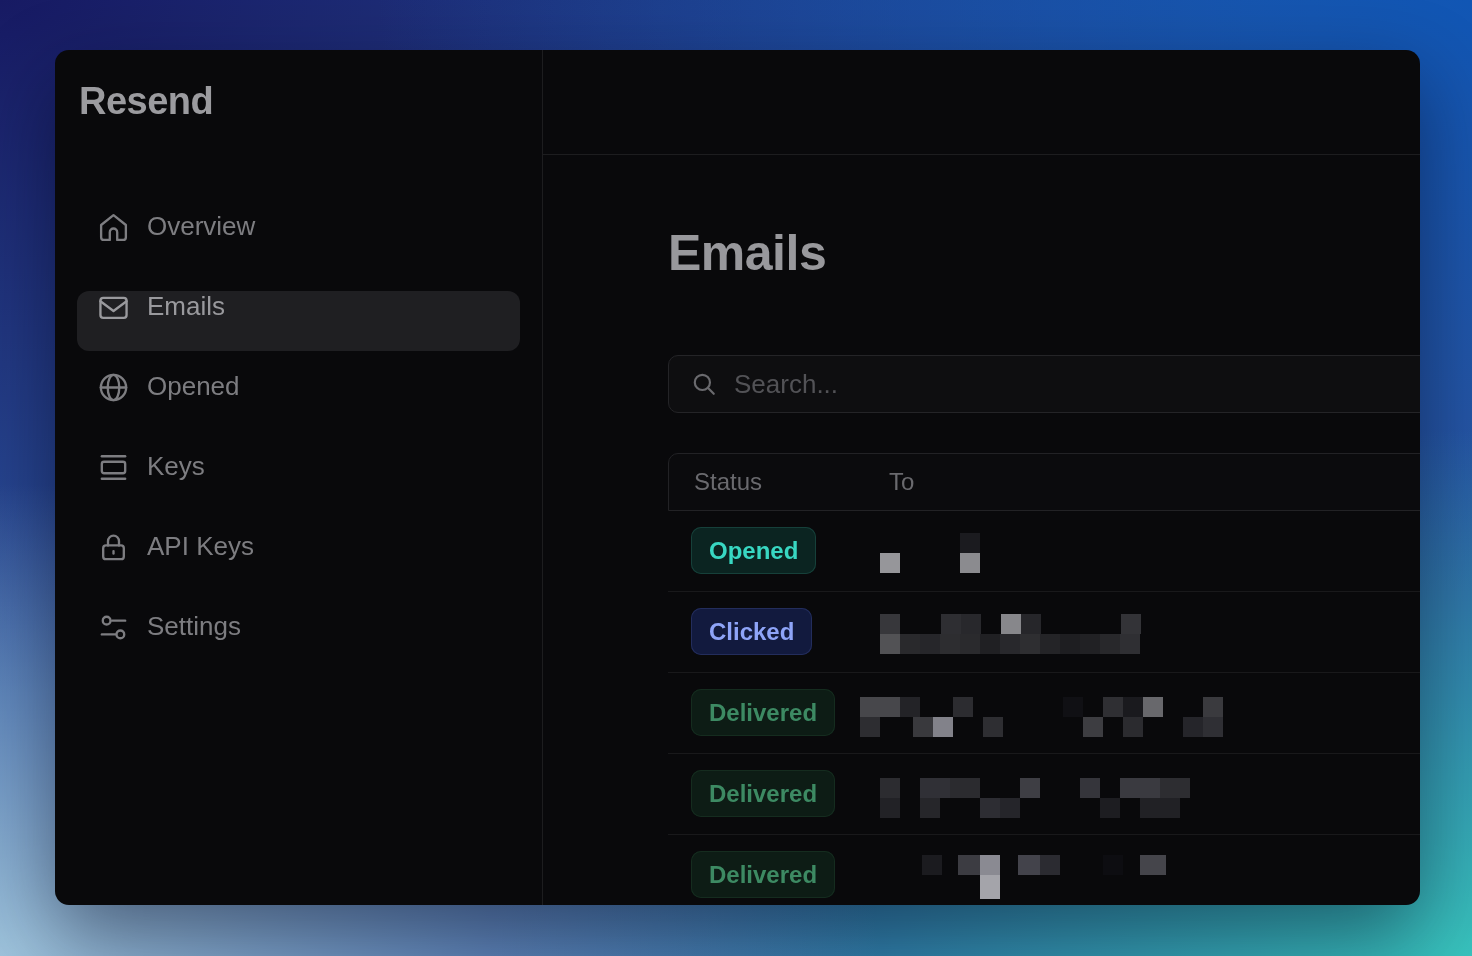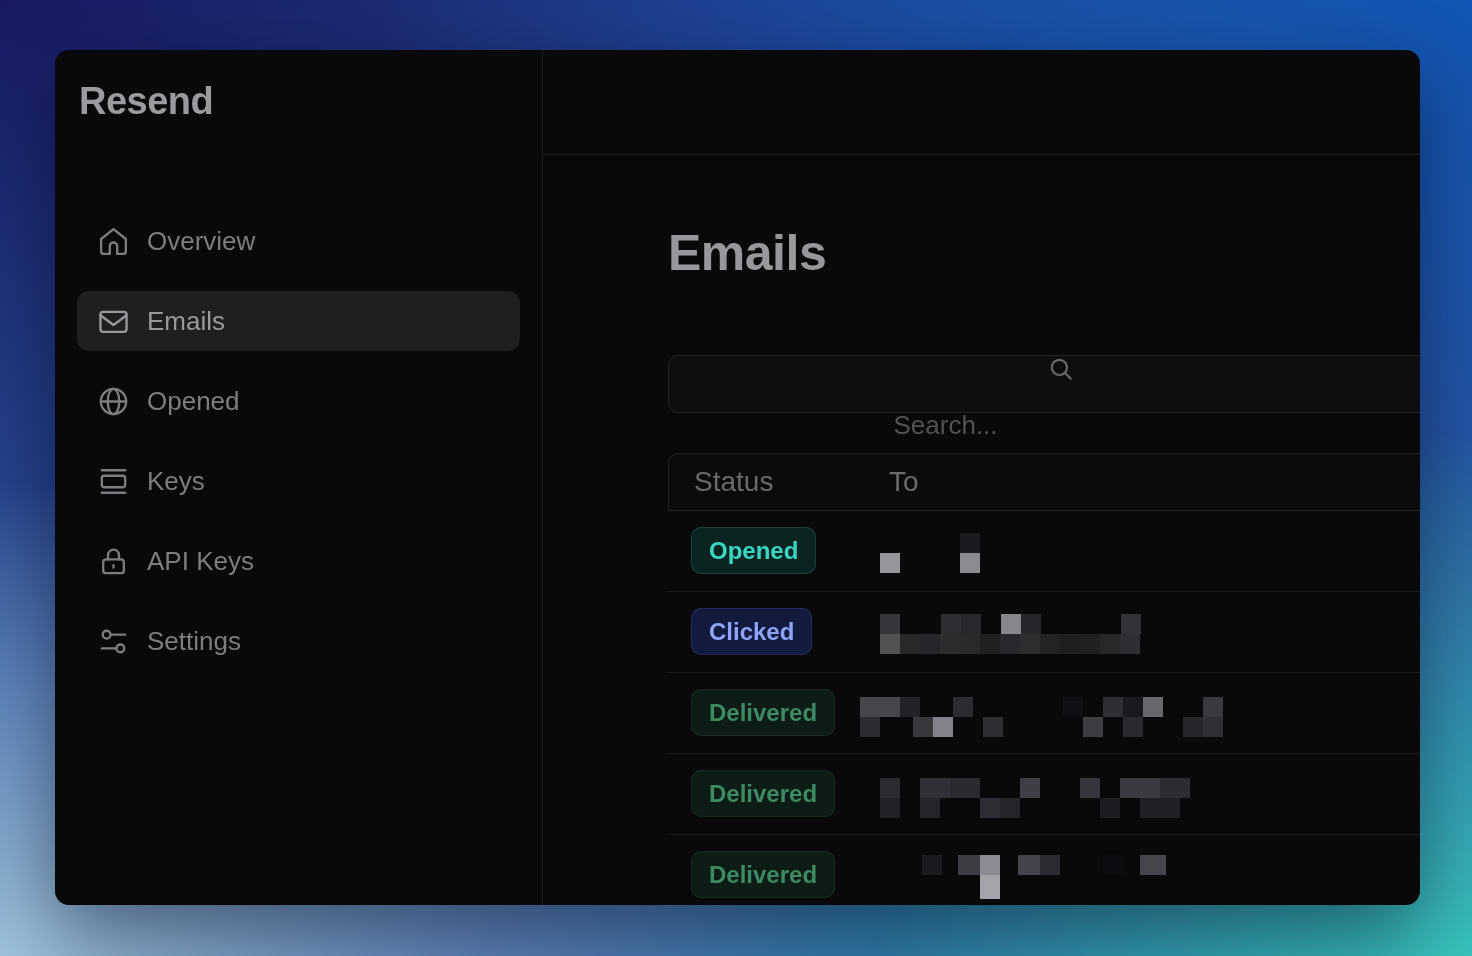--- a/index.html
+++ b/index.html
@@ -16,40 +16,40 @@
   .window{
     position:absolute;left:55px;top:50px;width:1365px;height:855px;
     background:#09090b;border-radius:14px;overflow:hidden;display:flex;
     box-shadow:0 30px 80px rgba(0,0,20,.45);
   }
   
   .sidebar{width:488px;flex:none;box-sizing:border-box;border-right:1px solid #1d1d1f;
     padding:30px 22px 0 22px;}
   .logo{color:#9b9b9f;font-size:38px;font-weight:bold;letter-spacing:-.5px;padding-left:2px;cursor:pointer;}
   .nav{margin-top:88px;display:flex;flex-direction:column;gap:20px;}
-  .nav-item{display:flex;align-items:center;gap:17px;height:60px;padding:0 20px;
+  .nav-item{display:flex;gap:17px;height:60px;padding:0 20px;
     border-radius:12px;color:#7d7d81;font-size:26px;cursor:pointer;user-select:none;}
   .nav-item.active{background:var(--selected-bg,#1f1f22);color:#99999d;}
   .nav-item svg{width:33px;height:33px;flex:none;}
   
   .main{flex:1;min-width:0;display:flex;flex-direction:column;}
   .topbar{height:104px;flex:none;border-bottom:1px solid #1d1d1f;}
   .content{padding:0 0 0 125px;flex:1;min-height:0;}
   .page-title{margin:72px 0 0 0;font-size:50px;line-height:52px;font-weight:bold;
     color:#98989c;letter-spacing:-.5px;}
   .search{margin-top:76px;height:58px;width:calc(100% + 12px);box-sizing:border-box;
     background:#0e0e10;border:1px solid #242427;border-radius:10px;
-    display:flex;align-items:center;gap:27px;padding-left:22px;flex-direction:column;}
+    display:flex;align-items:center;gap:15px;padding-left:22px;}
   .search svg{width:26px;height:26px;flex:none;}
   .search input{flex:1;background:transparent;border:none;outline:none;
     color:#9a9a9e;font-size:26px;font-family:"Liberation Sans",sans-serif;}
   .search input::placeholder{color:#525256;}
   .table{margin-top:40px;width:calc(100% + 12px);}
   .thead{height:58px;box-sizing:border-box;border:1px solid #222225;border-radius:10px 10px 0 0;
-    background:#0b0b0d;display:flex;align-items:center;color:#6a6a6e;font-size:28px;}
+    background:#0b0b0d;display:flex;align-items:center;color:#6a6a6e;font-size:24px;}
   .col-status{width:220px;flex:none;box-sizing:border-box;padding-left:25px;}
   .col-to{flex:1;}
   .row{height:80px;display:flex;align-items:center;border-bottom:1px solid #19191b;
     position:relative;cursor:pointer;}
   .badge{margin-left:23px;font-size:24px;font-weight:bold;line-height:1;
     padding:10px 18px;border-radius:10px;position:relative;z-index:1;}
   .badge-clicked{color:var(--clicked-fg);background:var(--clicked-bg);
     box-shadow:inset 0 0 0 1px var(--clicked-border);}
   .badge-opened{color:var(--opened-fg);background:var(--opened-bg);
     box-shadow:inset 0 0 0 1px var(--opened-border);}

